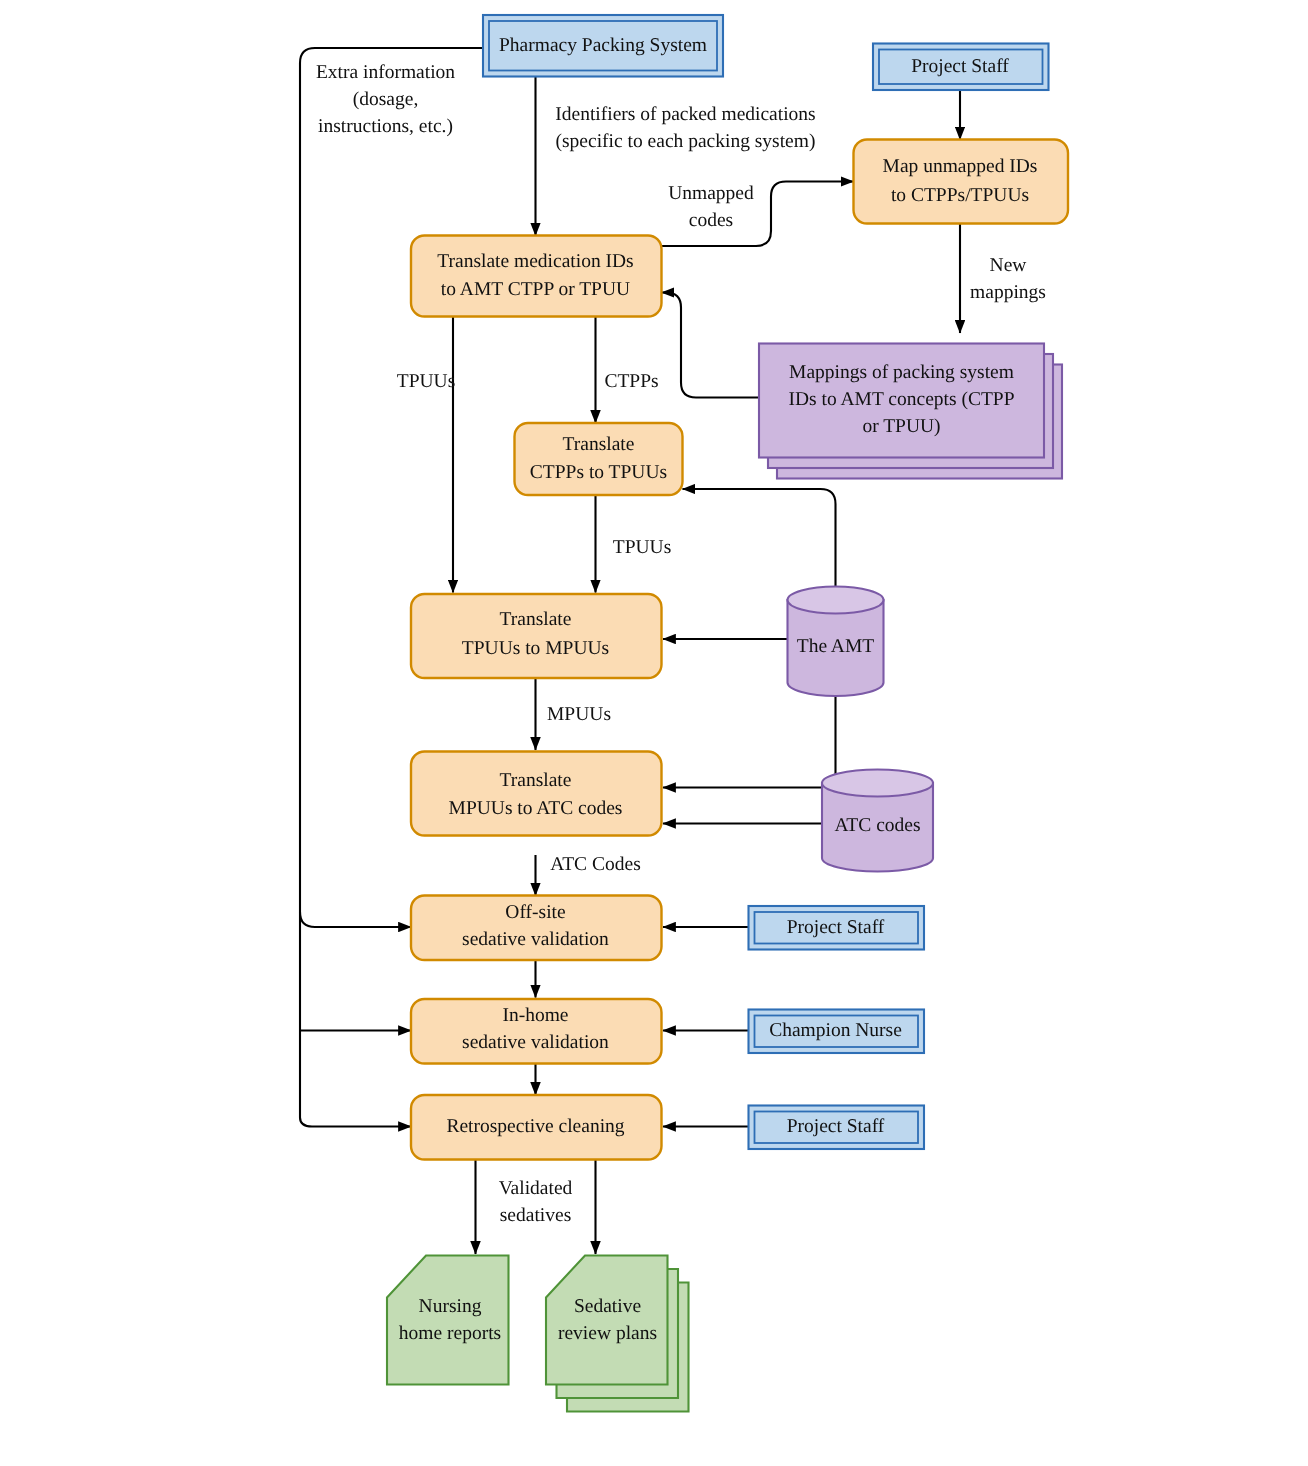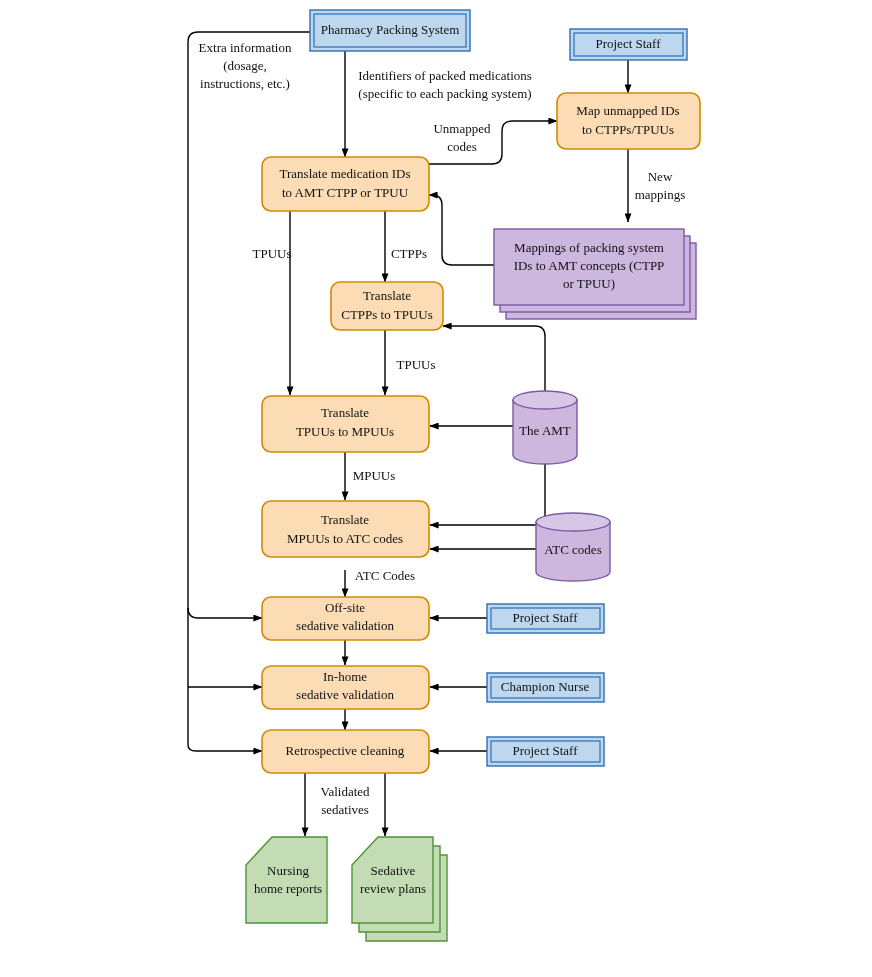--- a/index.html
+++ b/index.html
@@ -11,20 +11,21 @@
     width: 872px;
     height: 977px;
     font-family: "Liberation Serif", "DejaVu Serif", serif;
     overflow: hidden;
   }
   #diagram-root {
     position: relative;
     width: 700px;
     height: 977px;
     background: #ffffff;
+    margin-left: 12px;
   }
   svg.flowchart {
     display: block;
     width: 872px;
     height: 977px;
   }
   .node-label, .edge-label {
     font-family: "Liberation Serif", "DejaVu Serif", serif;
     fill: #111111;
     text-anchor: middle;

